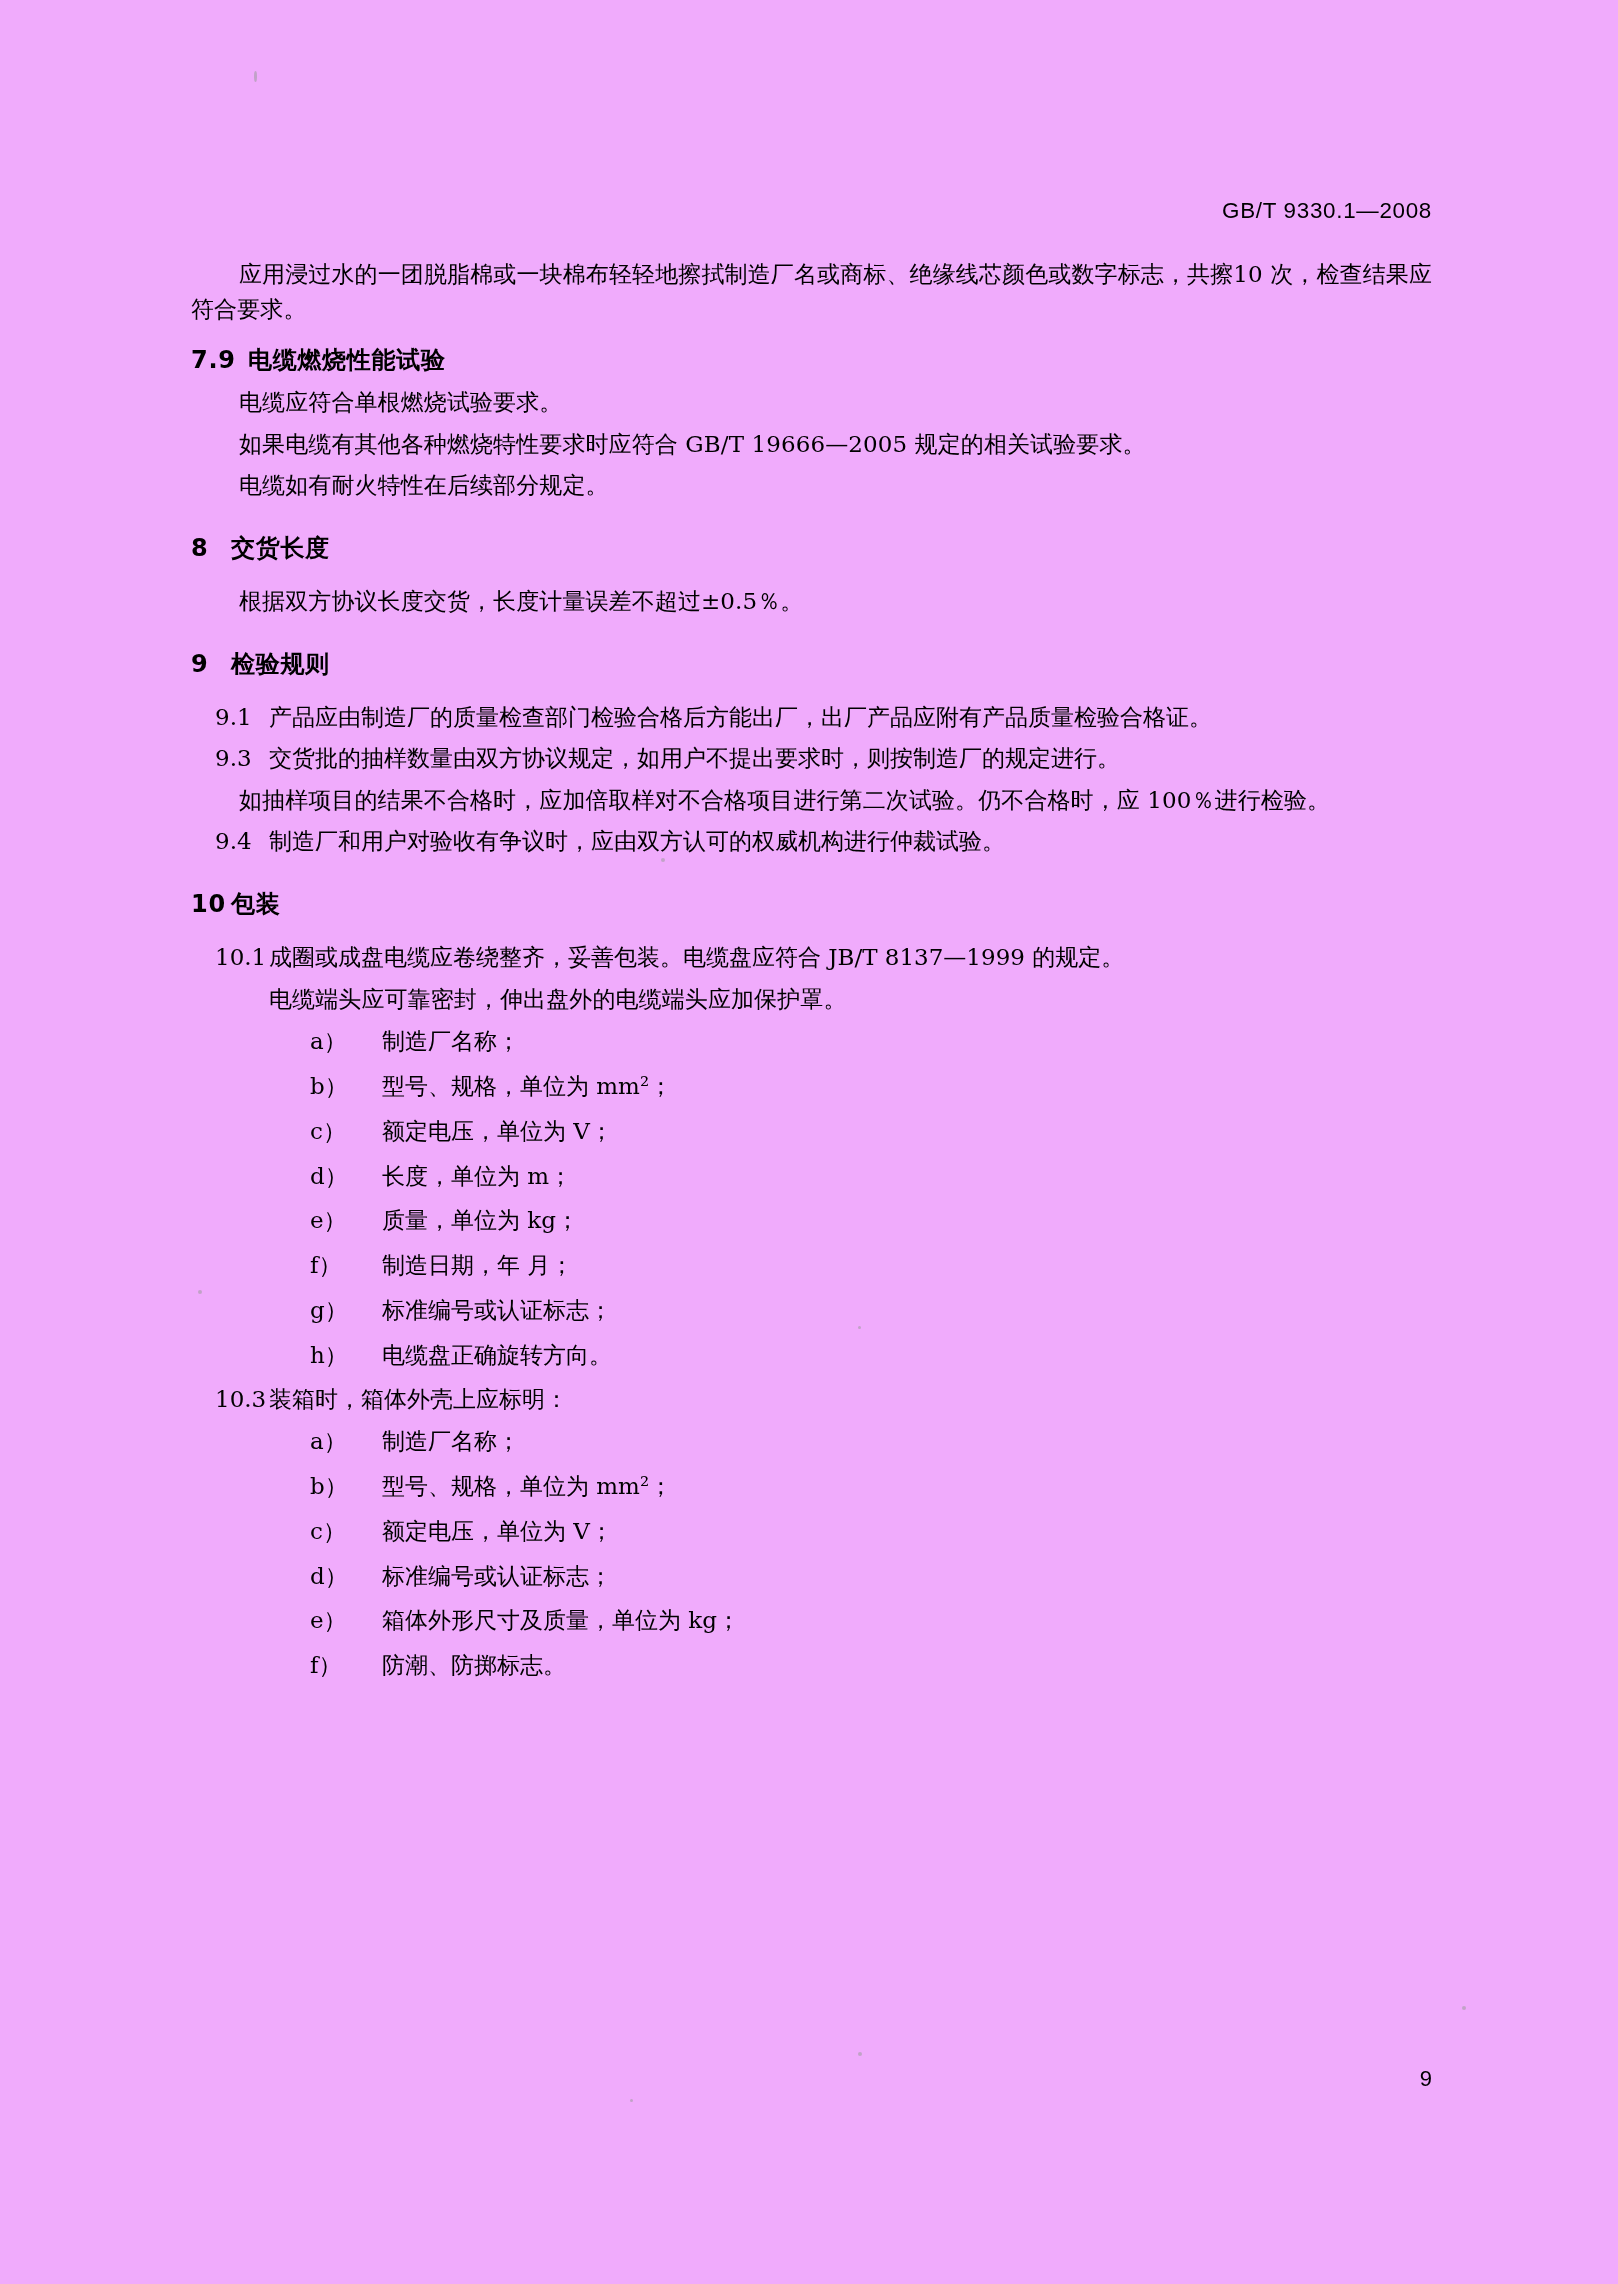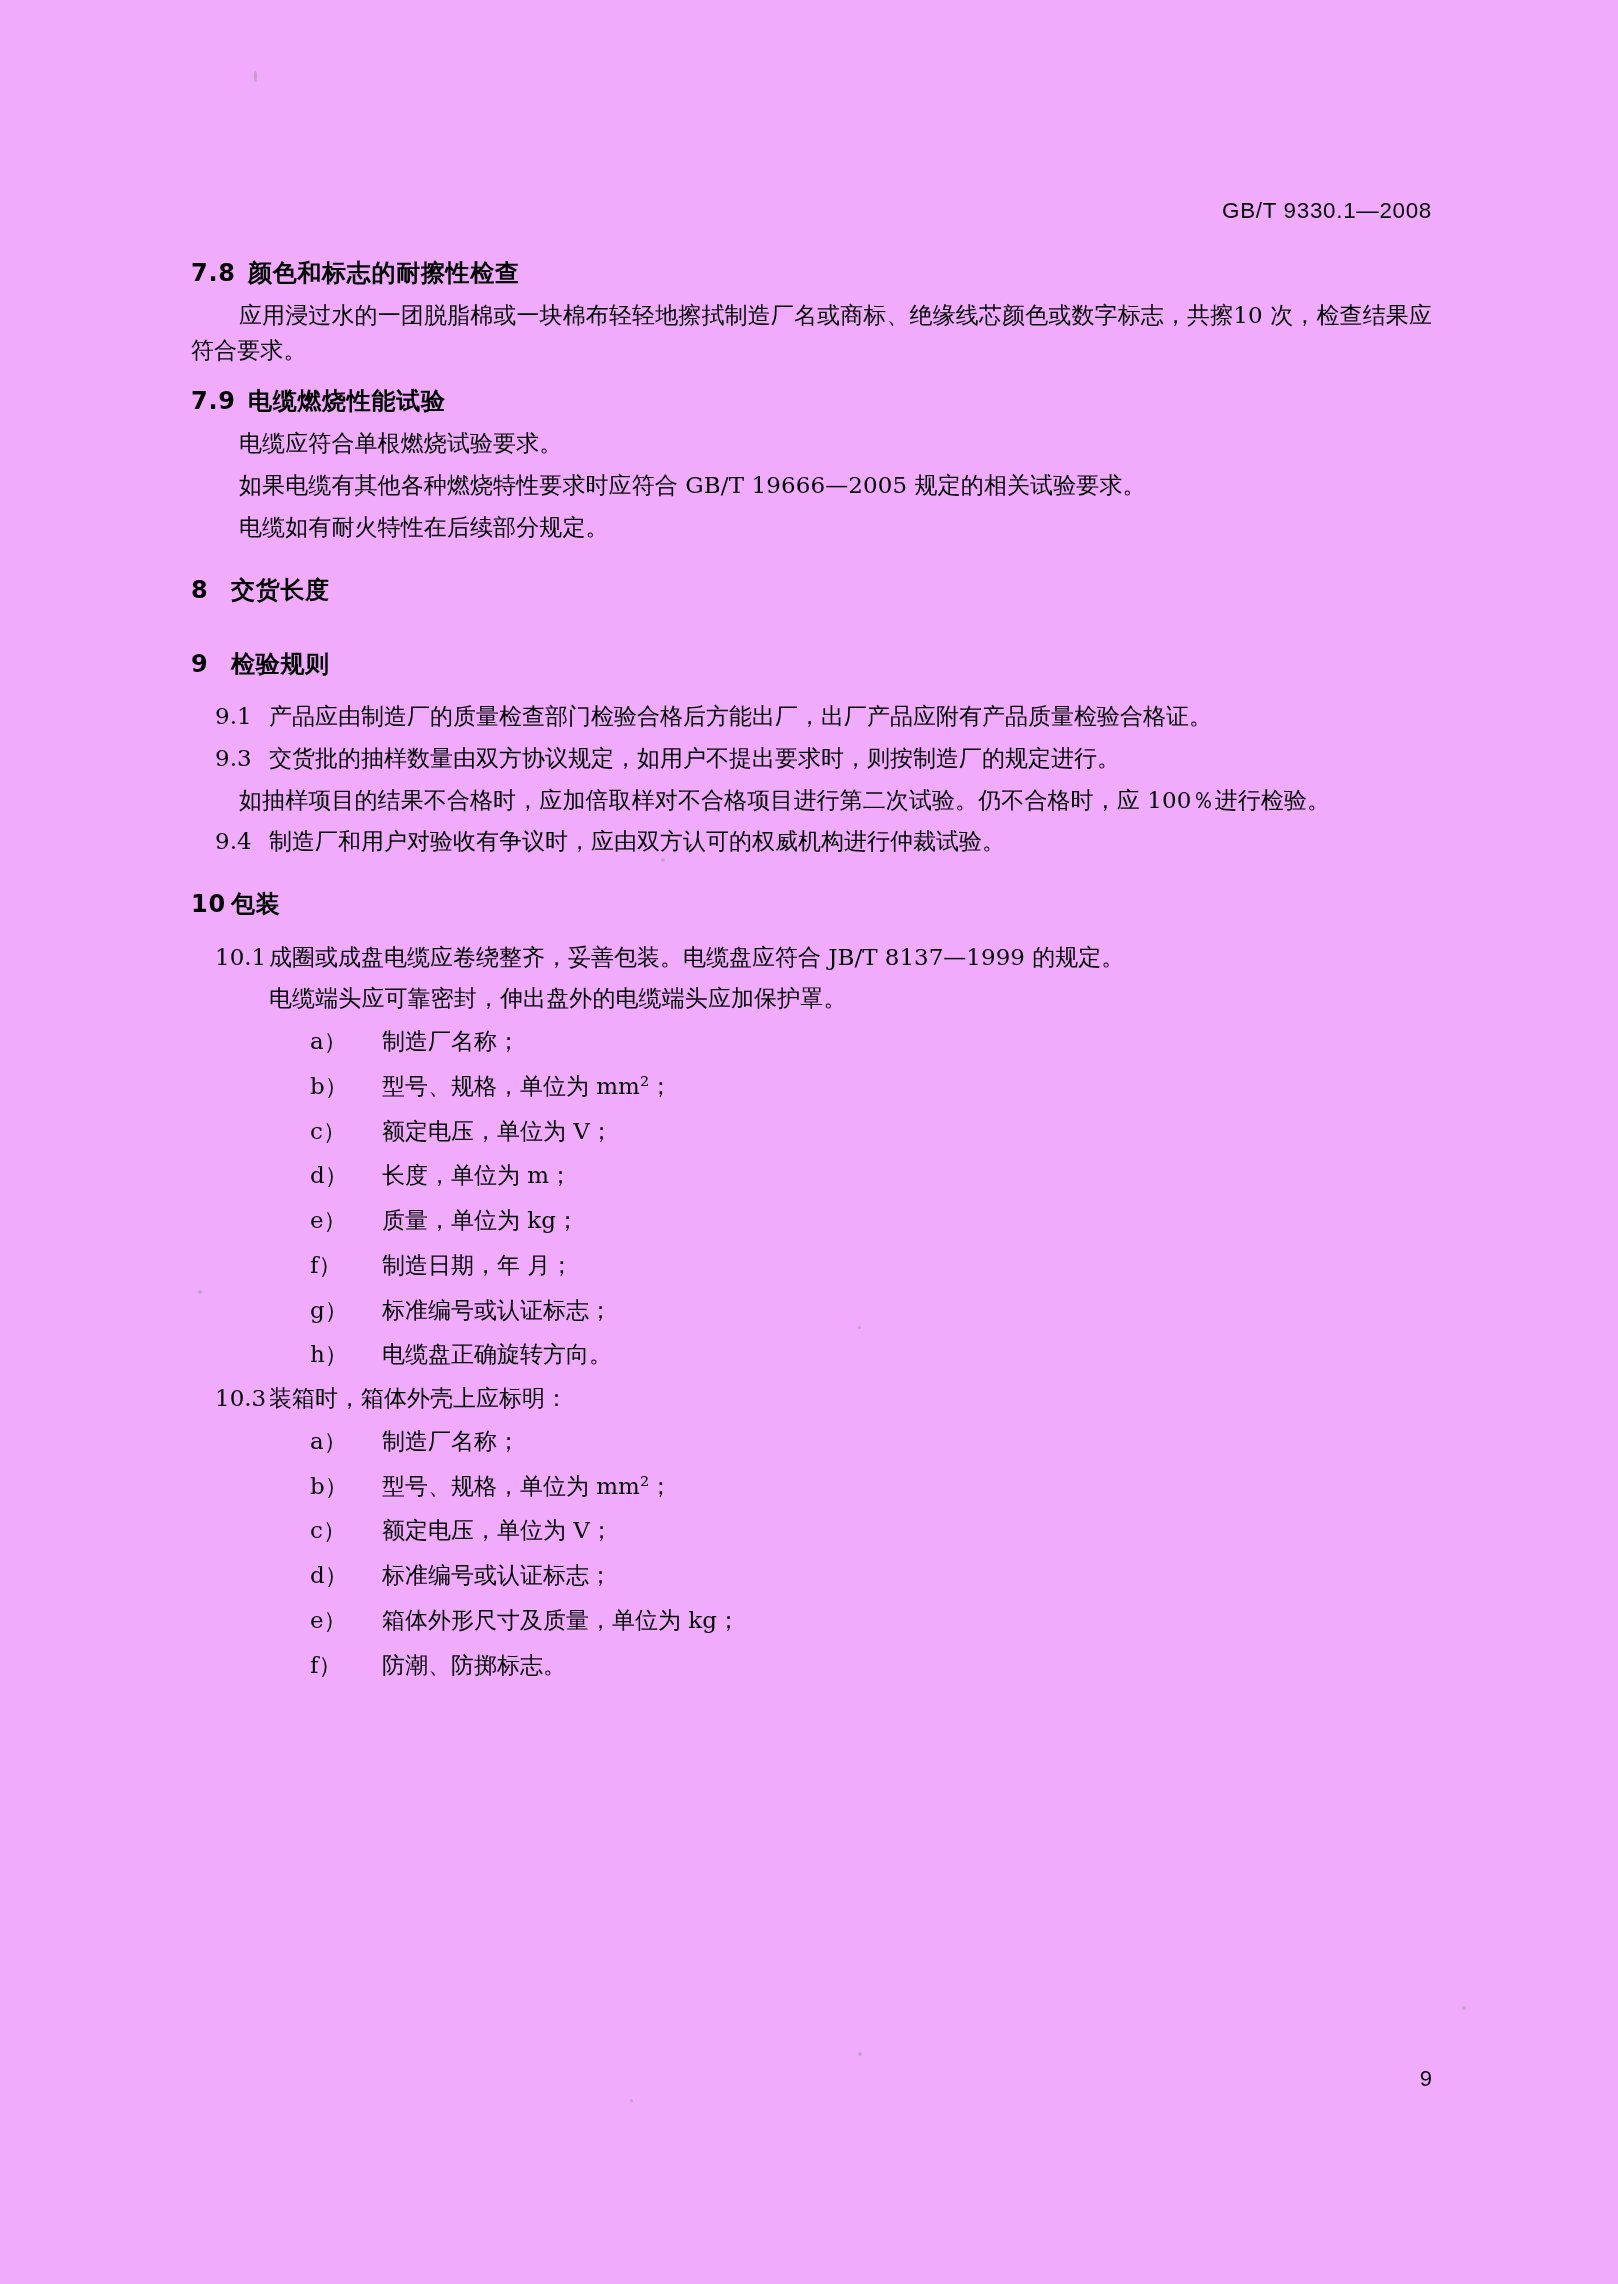--- a/index.html
+++ b/index.html
@@ -132,40 +132,38 @@
     <span style="left:858px; top:2052px; width:4px; height:4px;"></span>
     <span style="left:630px; top:2099px; width:3.3px; height:3.3px;"></span>
   </div>
 
   <div class="content">
 
     <div class="header">GB/T 9330.1—2008</div>
 
     <div class="body-block">
 
-      <div class="clause-head">
-        <span class="num">7.8</span><span>颜色和标志的耐擦性检查</span>
-      </div>
       <p class="para indent">应用浸过水的一团脱脂棉或一块棉布轻轻地擦拭制造厂名或商标、绝缘线芯颜色或数字标志，共擦10 次，检查结果应符合要求。</p>
 
       <div class="gap-s"></div>
 
       <div class="clause-head">
         <span class="num">7.9</span><span>电缆燃烧性能试验</span>
       </div>
       <p class="para indent">电缆应符合单根燃烧试验要求。</p>
       <p class="para indent">如果电缆有其他各种燃烧特性要求时应符合 GB/T 19666—2005 规定的相关试验要求。</p>
       <p class="para indent">电缆如有耐火特性在后续部分规定。</p>
 
       <div class="gap-m"></div>
 
       <div class="clause-head big">
         <span class="num">8</span><span>交货长度</span>
       </div>
       <div class="gap-s"></div>
+      <p class="para indent">根据双方协议长度交货，长度计量误差不超过±0.5％。</p>
 
       <div class="gap-m"></div>
 
       <div class="clause-head big">
         <span class="num">9</span><span>检验规则</span>
       </div>
       <div class="gap-s"></div>
 
       <div class="numbered">
         <span class="n">9.1</span>

